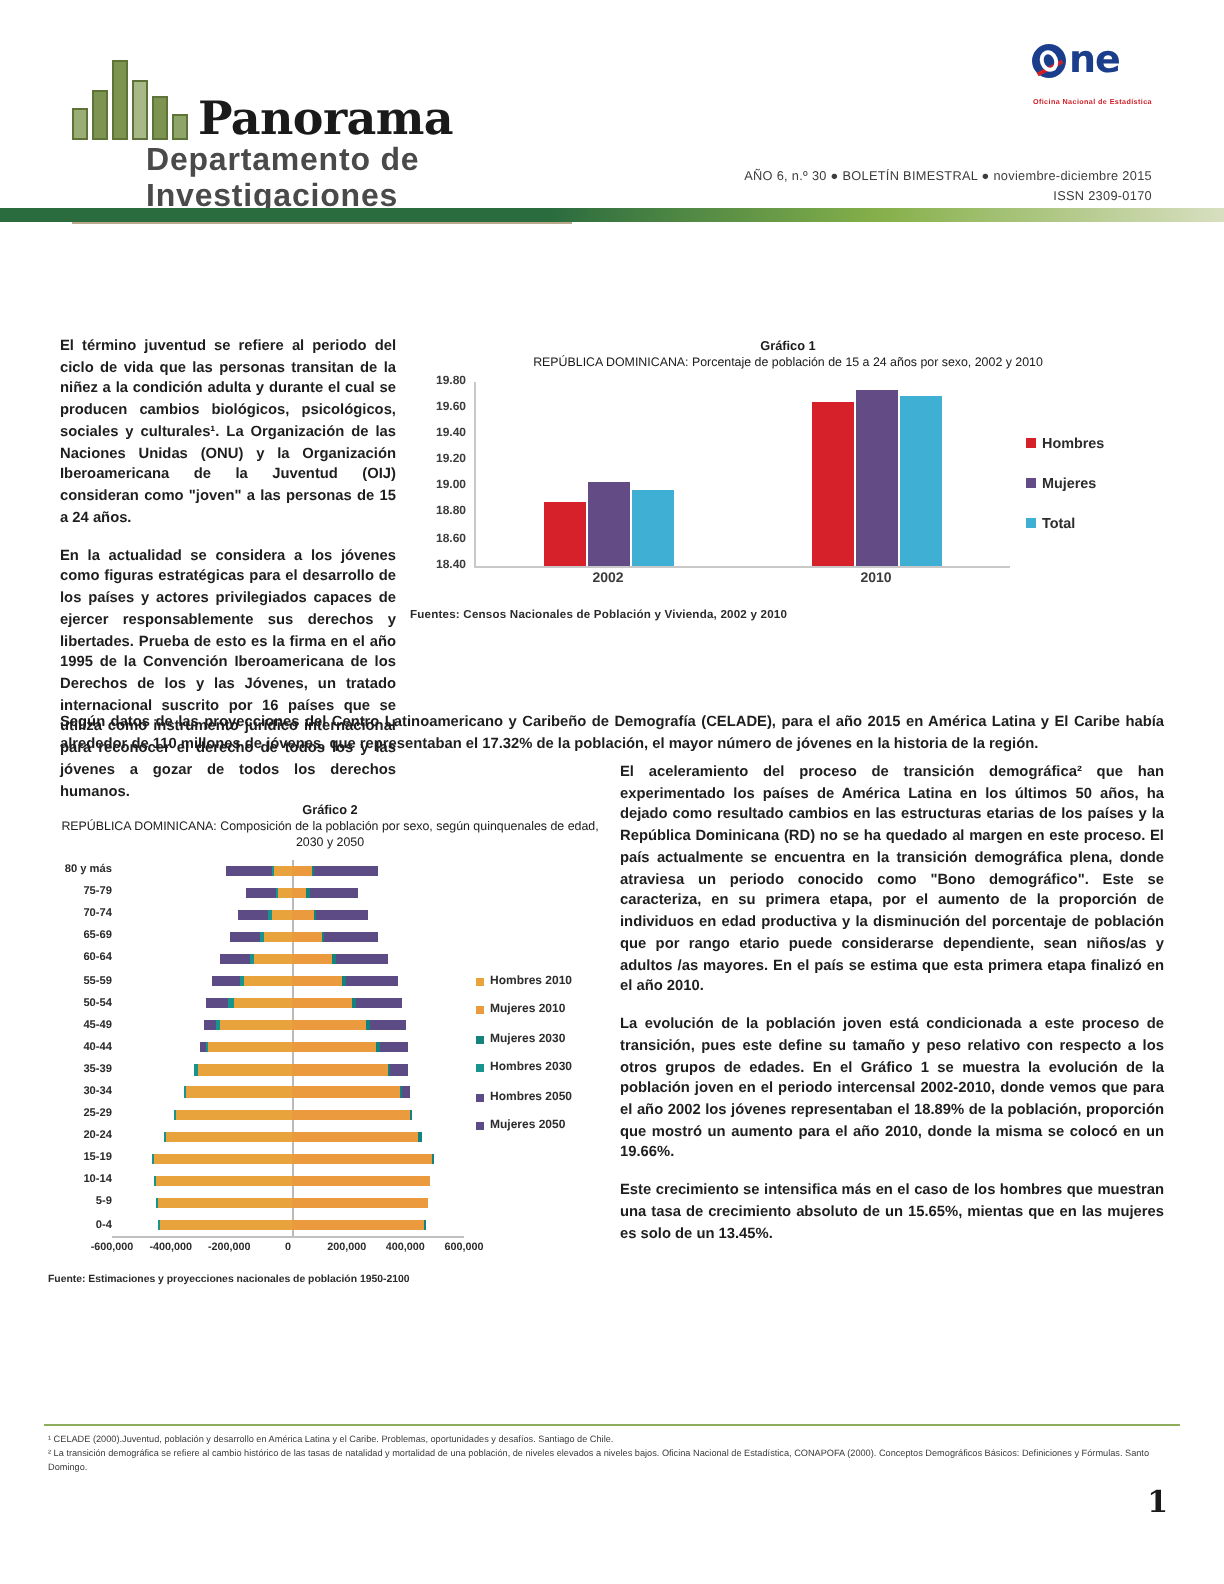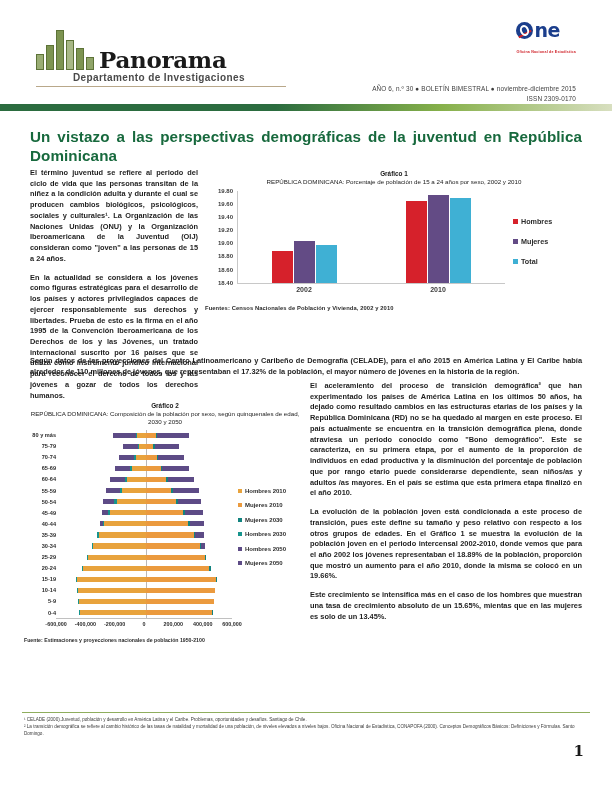--- a/index.html
+++ b/index.html
@@ -26,21 +26,21 @@
   .logo-bars i:nth-child(5){height:22px;}
   .logo-bars i:nth-child(6){height:13px;background:#8fa468;}
   .logo-words{line-height:0.93;}
   .logo-words .l1,.logo-words .l2{
     font-family:"DejaVu Serif", serif;font-weight:bold;
     color:#1a1a1a;letter-spacing:-0.3px;
   }
   .logo-words .l1{font-size:23px;display:block;}
   .logo-words .l2{font-size:23px;display:block;}
   .logo-sub{
-    font-size:10px;font-weight:bold;color:#4a4a4a;
+    font-size:16px;font-weight:bold;color:#4a4a4a;
     letter-spacing:0.4px;margin-top:2px;padding-left:37px;
   }
   .logo-rule{height:1px;background:#b9a88a;margin-top:3px;width:250px;}
 
   .one-logo{position:absolute;right:36px;top:22px;text-align:right;}
   .one-mark{display:inline-block;}
   .one-top{display:flex;align-items:center;}
   .one-o{
     width:17px;height:17px;border-radius:50%;
     background:#1b3e8c;position:relative;display:inline-block;
@@ -188,21 +188,20 @@
     </div>
 
     <div class="issue-line">
       <div>AÑO 6, n.º 30  ●  BOLETÍN BIMESTRAL  ●  noviembre-diciembre 2015</div>
       <div>ISSN 2309-0170</div>
     </div>
 
     <div class="header-bar"></div>
   </div>
 
-  <div class="title">Un vistazo a las perspectivas demográficas de la juventud en República Dominicana</div>
 
   <div class="col-left-top">
     <p class="body">El término juventud se refiere al periodo del ciclo de vida que las personas transitan de la niñez a la condición adulta y durante el cual se producen cambios biológicos, psicológicos, sociales y culturales¹. La Organización de las Naciones Unidas (ONU) y la Organización Iberoamericana de la Juventud (OIJ) consideran como "joven" a las personas de 15 a 24 años.</p>
     <p class="body">En la actualidad se considera a los jóvenes como figuras estratégicas para el desarrollo de los países y actores privilegiados capaces de ejercer responsablemente sus derechos y libertades. Prueba de esto es la firma en el año 1995 de la Convención Iberoamericana de los Derechos de los y las Jóvenes, un tratado internacional suscrito por 16 países que se utiliza como instrumento jurídico internacional para reconocer el derecho de todos los y las jóvenes a gozar de todos los derechos humanos.</p>
   </div>
 
   <div class="chart1-wrap">
     <div class="chart-caption">
       <div class="chart-num">Gráfico 1</div>
       <div class="chart-title">REPÚBLICA DOMINICANA: Porcentaje de población de 15 a 24 años por sexo, 2002 y 2010</div>

